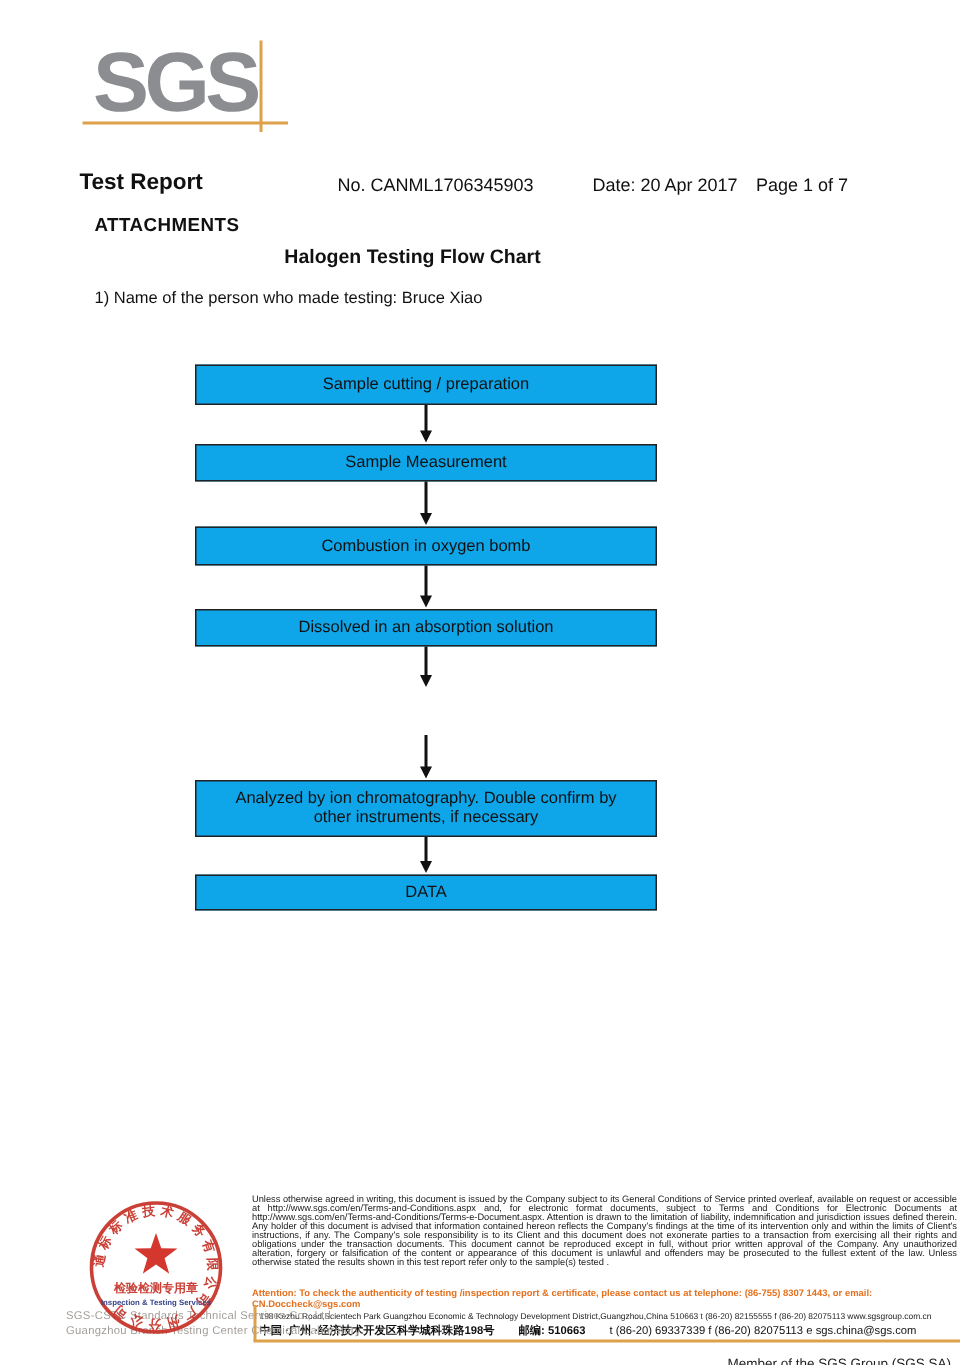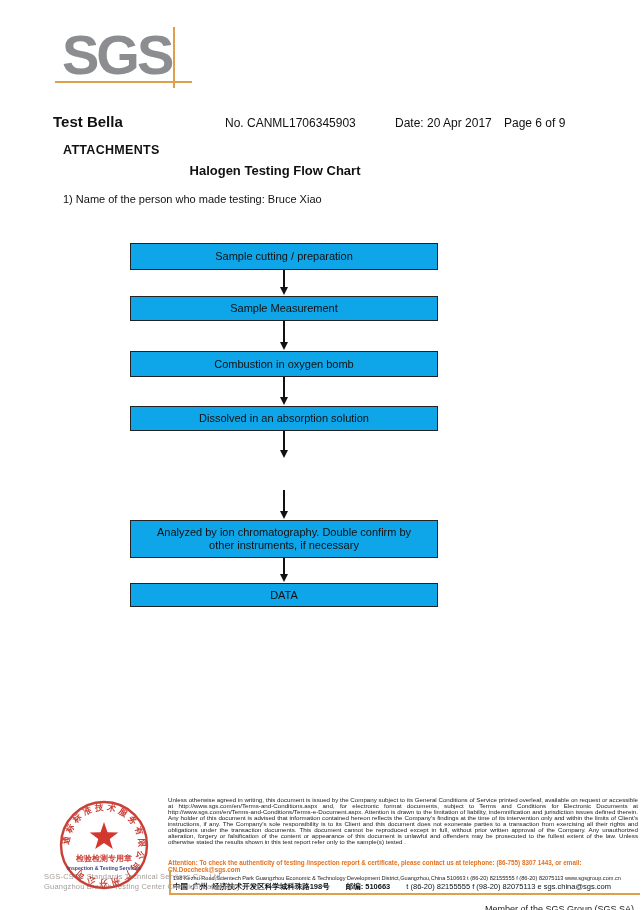--- a/index.html
+++ b/index.html
@@ -46,24 +46,24 @@
 </style>
 </head>
 <body>
 
 <div class="page">
 
   <div class="abs sgs-logo">SGS</div>
   <div class="abs logo-hline"></div>
   <div class="abs logo-vline"></div>
 
-  <div class="abs title">Test Bella</div>
+  <div class="abs title">Test Report</div>
   <div class="abs hmeta" style="left:225px">No. CANML1706345903</div>
   <div class="abs hmeta" style="left:395px">Date: 20 Apr 2017</div>
-  <div class="abs hmeta" style="left:504px">Page 6 of 9</div>
+  <div class="abs hmeta" style="left:504px">Page 1 of 7</div>
 
   <div class="abs attachments">ATTACHMENTS</div>
   <div class="abs flow-title">Halogen Testing Flow Chart</div>
   <div class="abs note" style="top:193px">1) Name of the person who made testing: Bruce Xiao</div>
 
   <div class="abs fbox" style="top:243px;height:27px">
     <span>Sample cutting / preparation</span>
     </div>
   <div class="abs fbox" style="top:296px;height:25px">
     <span>Sample Measurement</span>
@@ -105,18 +105,18 @@
   </svg>
 
   <div class="abs disclaimer">Unless otherwise agreed in writing, this document is issued by the Company subject to its General Conditions of Service printed overleaf, available on request or accessible at http://www.sgs.com/en/Terms-and-Conditions.aspx and, for electronic format documents, subject to Terms and Conditions for Electronic Documents at http://www.sgs.com/en/Terms-and-Conditions/Terms-e-Document.aspx. Attention is drawn to the limitation of liability, indemnification and jurisdiction issues defined therein. Any holder of this document is advised that information contained hereon reflects the Company's findings at the time of its intervention only and within the limits of Client's instructions, if any. The Company's sole responsibility is to its Client and this document does not exonerate parties to a transaction from exercising all their rights and obligations under the transaction documents. This document cannot be reproduced except in full, without prior written approval of the Company. Any unauthorized alteration, forgery or falsification of the content or appearance of this document is unlawful and offenders may be prosecuted to the fullest extent of the law. Unless otherwise stated the results shown in this test report refer only to the sample(s) tested .</div>
   <div class="abs attention">Attention: To check the authenticity of testing /inspection report &amp; certificate, please contact us at telephone: (86-755) 8307 1443, or email: CN.Doccheck@sgs.com</div>
 
   <div class="abs foot-vline"></div>
   <div class="abs addr-en">198 Kezhu Road,Scientech Park Guangzhou Economic &amp; Technology Development District,Guangzhou,China 510663   t (86-20) 82155555   f (86-20) 82075113   www.sgsgroup.com.cn</div>
   <div class="abs addr-cn">
     <span>中国 ·广州 ·经济技术开发区科学城科珠路198号</span>
     <span>邮编: 510663</span>
-    <span class="contacts">t (86-20) 82155555  f (98-20) 82075113  e  sgs.china@sgs.com</span>
+    <span class="contacts">t (86-20) 69337339  f (86-20) 82075113  e  sgs.china@sgs.com</span>
   </div>
   <div class="abs foot-hline"></div>
   <div class="abs member">Member of the SGS Group (SGS SA)</div>
 
 </div>
 
 </body></html>

